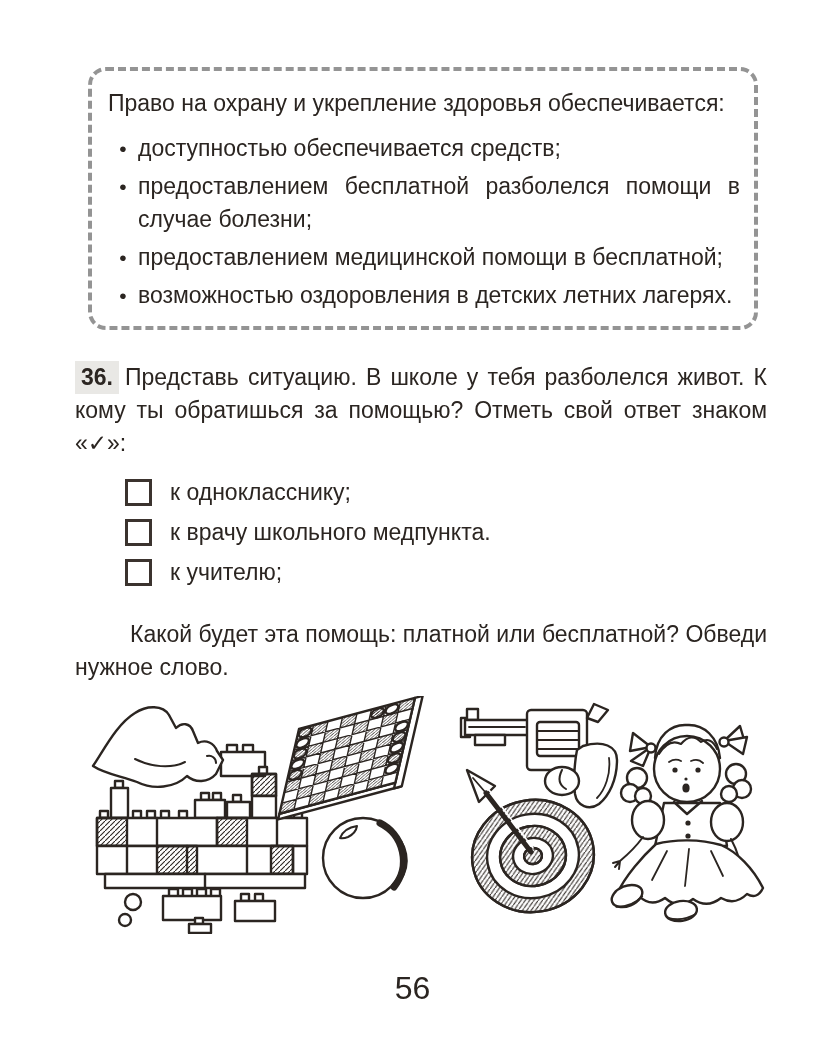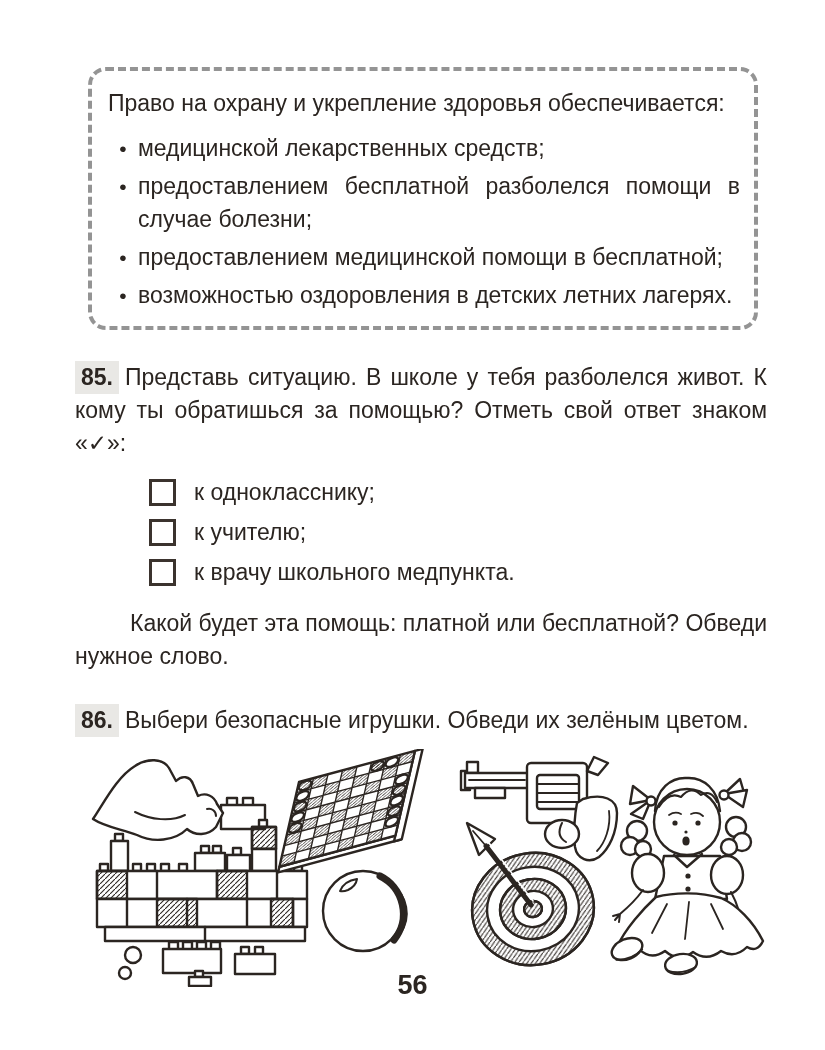--- a/index.html
+++ b/index.html
@@ -22,81 +22,80 @@
   .bullet-dot { width:30px; flex:0 0 30px; text-align:center; font-size:21px; }
   .bullet-text { flex:1; }
 
   
   .task { margin-top:31px; font-size:23px; line-height:33px; text-align:justify; }
   .task-badge {
     display:inline-block; background:#e9e8e5; font-weight:bold;
     padding:0 6px; margin-right:6px;
   }
   .options { margin:12px 0 0 50px; }
-  .option-row { display:flex; align-items:center; height:40px;margin-left:24px; }
+  .option-row { display:flex; align-items:center; height:40px; }
   .checkbox {
     width:27px; height:27px; border:3px solid #3b332e; background:#fff;
     margin-right:18px; flex:0 0 27px;
   }
   .option-label { font-size:23px; }
-  .followup { margin-top:15px; font-size:23px; line-height:33px; text-align:justify; text-indent:55px; }
+  .followup { margin-top:26px; font-size:23px; line-height:33px; text-align:justify; text-indent:55px; }
 
   .toys { display:block; margin-top:12px; }
 
   .page-number {
     position:absolute; left:0; right:0; top:970px; text-align:center;
-    font-size:27px; font-weight:bold; color:#2b2521;
+    font-size:32px; font-weight:normal; color:#2b2521;
   }
 </style>
 </head>
 <body>
 
 <div class="page">
   <div class="content">
 
     <div class="info-box">
       <div class="title">Право на охрану и укрепление здоровья обеспечивается:</div>
       <div class="bullet-item">
         <span class="bullet-dot">•</span>
-        <span class="bullet-text">медицинской лекарственных средств;</span>
+        <span class="bullet-text">доступностью обеспечивается средств;</span>
       </div>
       <div class="bullet-item">
         <span class="bullet-dot">•</span>
         <span class="bullet-text">предоставлением бесплатной разболелся помощи в случае болезни;</span>
       </div>
       <div class="bullet-item">
         <span class="bullet-dot">•</span>
         <span class="bullet-text">предоставлением медицинской помощи в бесплатной;</span>
       </div>
       <div class="bullet-item">
         <span class="bullet-dot">•</span>
         <span class="bullet-text">возможностью оздоровления в детских летних ла­герях.</span>
       </div>
     </div>
 
-    <p class="task"><span class="task-badge">85.</span><span>Представь ситуацию. В школе у тебя разболелся живот. К кому ты обратишься за помощью? Отметь свой ответ зна­ком «✓»:</span></p>
+    <p class="task"><span class="task-badge">36.</span><span>Представь ситуацию. В школе у тебя разболелся живот. К кому ты обратишься за помощью? Отметь свой ответ зна­ком «✓»:</span></p>
 
     <div class="options">
       <div class="option-row">
         <div class="checkbox"></div>
         <span class="option-label">к однокласснику;</span>
       </div>
       <div class="option-row">
         <div class="checkbox"></div>
-        <span class="option-label">к учителю;</span>
+        <span class="option-label">к врачу школьного медпункта.</span>
       </div>
       <div class="option-row">
         <div class="checkbox"></div>
-        <span class="option-label">к врачу школьного медпункта.</span>
+        <span class="option-label">к учителю;</span>
       </div>
     </div>
 
     <p class="followup">Какой будет эта помощь: платной или бесплатной? Обве­ди нужное слово.</p>
 
-    <p class="task"><span class="task-badge">86.</span><span>Выбери безопасные игрушки. Обведи их зелёным цветом.</span></p>
 
     <svg class="toys" width="692" height="238" viewBox="0 0 692 238" xmlns="http://www.w3.org/2000/svg">
       <defs>
         <pattern id="hatch" width="5" height="5" patternUnits="userSpaceOnUse">
           <path d="M0,5 L5,0" stroke="#2b2521" stroke-width="1.1"></path>
         </pattern>
       </defs>
 
       <g stroke="#2b2521" stroke-width="2.4" fill="#ffffff" stroke-linecap="round" stroke-linejoin="round">
 

